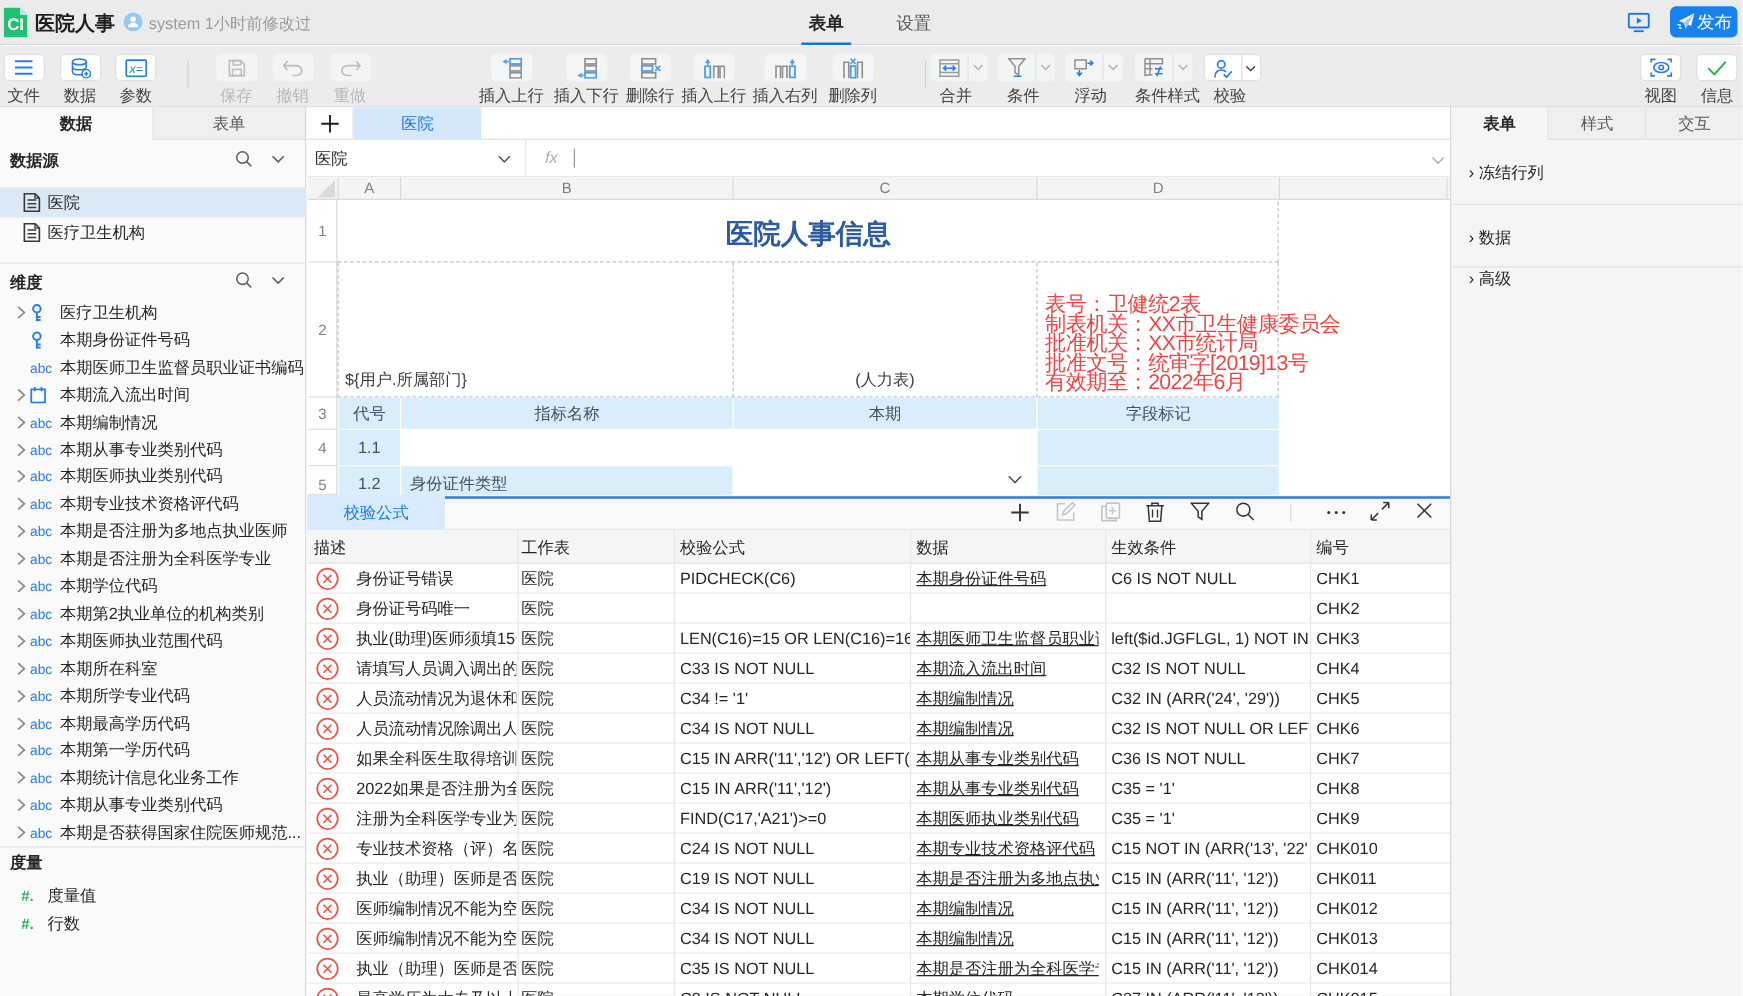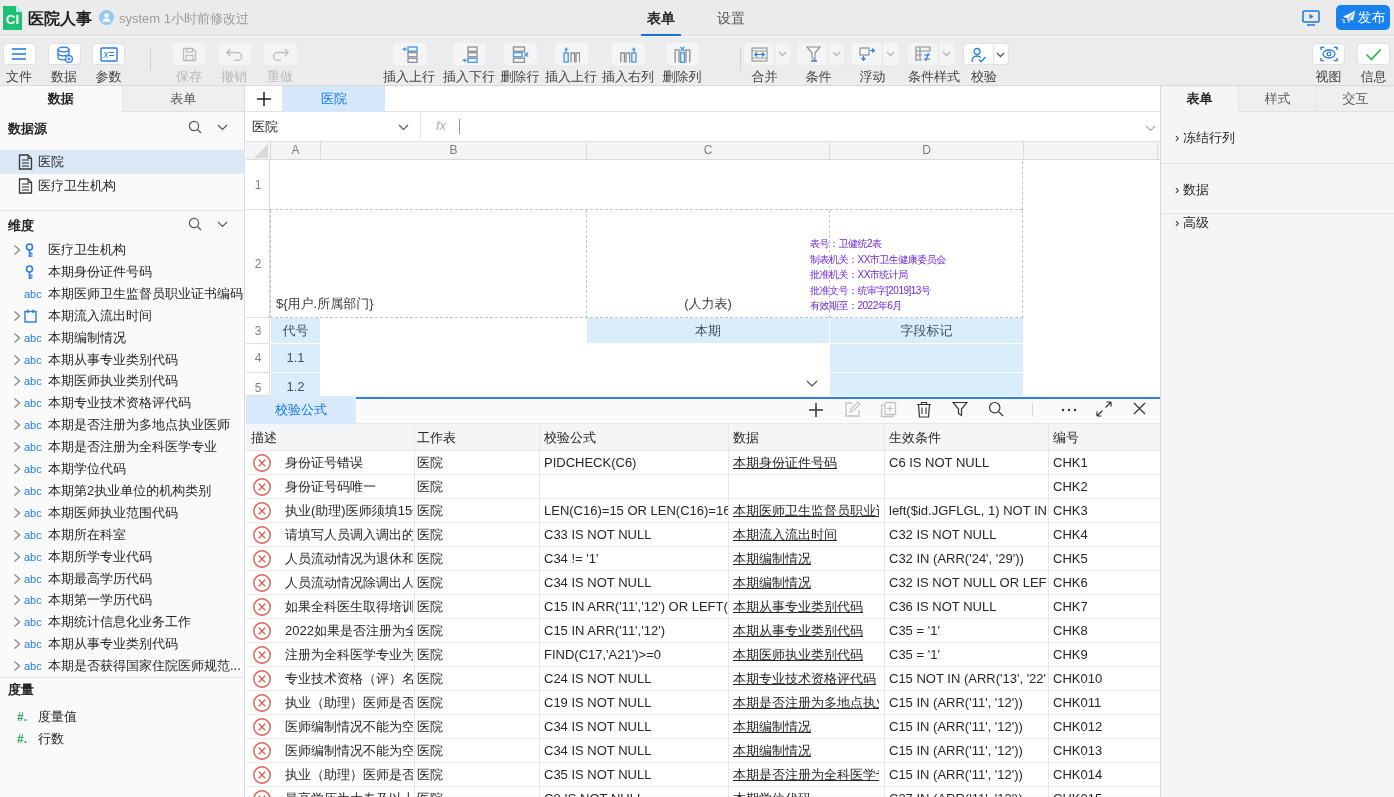--- a/index.html
+++ b/index.html
@@ -591,33 +591,36 @@
     <div class="rhl" style="top:68px;height:108px;line-height:108px">2</div>
     <div class="rhl" style="top:176px;height:26px;line-height:26px">3</div>
     <div class="rhl" style="top:202px;height:29px;line-height:29px">4</div>
     <div class="rhl" style="top:231px;height:23px;line-height:30px">5</div>
 
     <div style="position:absolute;left:24px;top:19px;width:753px;height:49px;border:1px dashed #c4c4c4;border-top:none;border-left:none"></div>
     <div style="position:absolute;left:24px;top:68px;width:753px;height:108px;border:1px dashed #c4c4c4;border-top:none"></div>
     <div style="position:absolute;left:340px;top:68px;width:1px;height:108px;border-left:1px dashed #c4c4c4"></div>
     <div style="position:absolute;left:583px;top:68px;width:1px;height:108px;border-left:1px dashed #c4c4c4"></div>
 
+    <div style="position:absolute;left:24px;top:30px;width:753px;text-align:center;font-size:22px;font-weight:bold;color:#2c5ba0">医院人事信息</div>
 
     <div style="position:absolute;left:30px;top:153px;font-size:13px;color:#3c3c3c">${用户.所属部门}</div>
     <div style="position:absolute;left:341px;top:153px;width:242px;text-align:center;font-size:13px;color:#3c3c3c">(人力表)</div>
-    <div style="position:absolute;left:564px;top:94px;font-size:10px;line-height:15.6px;color:#6d28d9;letter-spacing:-0.5px">表号：卫健统2表<br>制表机关：XX市卫生健康委员会<br>批准机关：XX市统计局<br>批准文号：统审字[2019]13号<br>有效期至：2022年6月</div>
+    <div style="position:absolute;left:590px;top:94px;font-size:17px;line-height:15.6px;color:#ef4444;letter-spacing:-0.5px">表号：卫健统2表<br>制表机关：XX市卫生健康委员会<br>批准机关：XX市统计局<br>批准文号：统审字[2019]13号<br>有效期至：2022年6月</div>
 
     <div class="bc" style="left:25px;top:176px;width:49px;height:25px;line-height:25px;text-align:center">代号</div>
+    <div class="bc" style="left:75px;top:176px;width:265px;height:25px;line-height:25px;text-align:center">指标名称</div>
     <div class="bc" style="left:584px;top:176px;width:193px;height:25px;line-height:25px;text-align:center">字段标记</div>
     <div class="bc" style="left:341px;top:176px;width:242px;height:25px;line-height:25px;text-align:center">本期</div>
 
     <div class="bc" style="left:25px;top:202px;width:49px;height:28px;line-height:28px;text-align:center">1.1</div>
     <div class="bc" style="left:584px;top:202px;width:193px;height:28px"></div>
 
     <div class="bc" style="left:25px;top:231px;width:49px;height:23px;line-height:27px;text-align:center">1.2</div>
+    <div class="bc" style="left:75px;top:231px;width:265px;height:23px;line-height:27px;padding-left:7px">身份证件类型</div>
     <div class="bc" style="left:584px;top:231px;width:193px;height:23px"></div>
     <svg style="position:absolute;left:560px;top:238px" width="12" height="8" viewBox="0 0 12 8">
         <path d="M1 1 l5 5 l5 -5" fill="none" stroke="#5a5a5a" stroke-width="1.3"></path>
       </svg>
   </div>
   <div id="panel">
     <div id="ptabbar">
       <div id="ptab">校验公式</div>
         <div id="pblue"></div>
       <svg class="picon" style="left:561px" width="18" height="18" viewBox="0 0 18 18">

